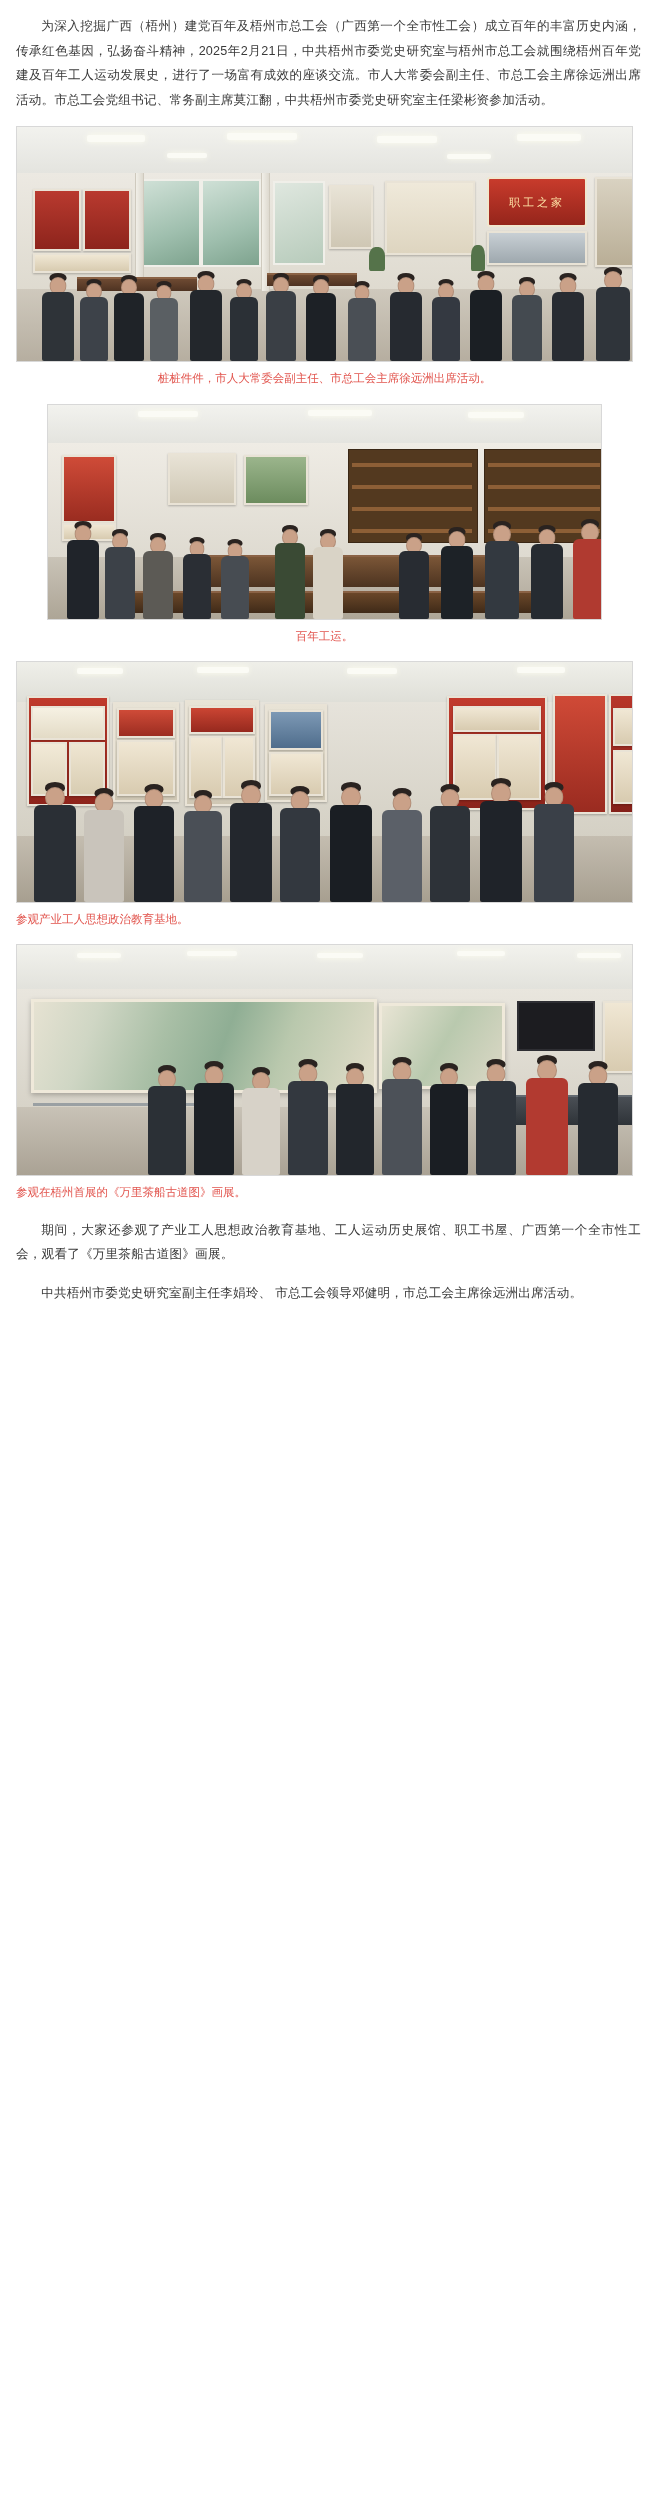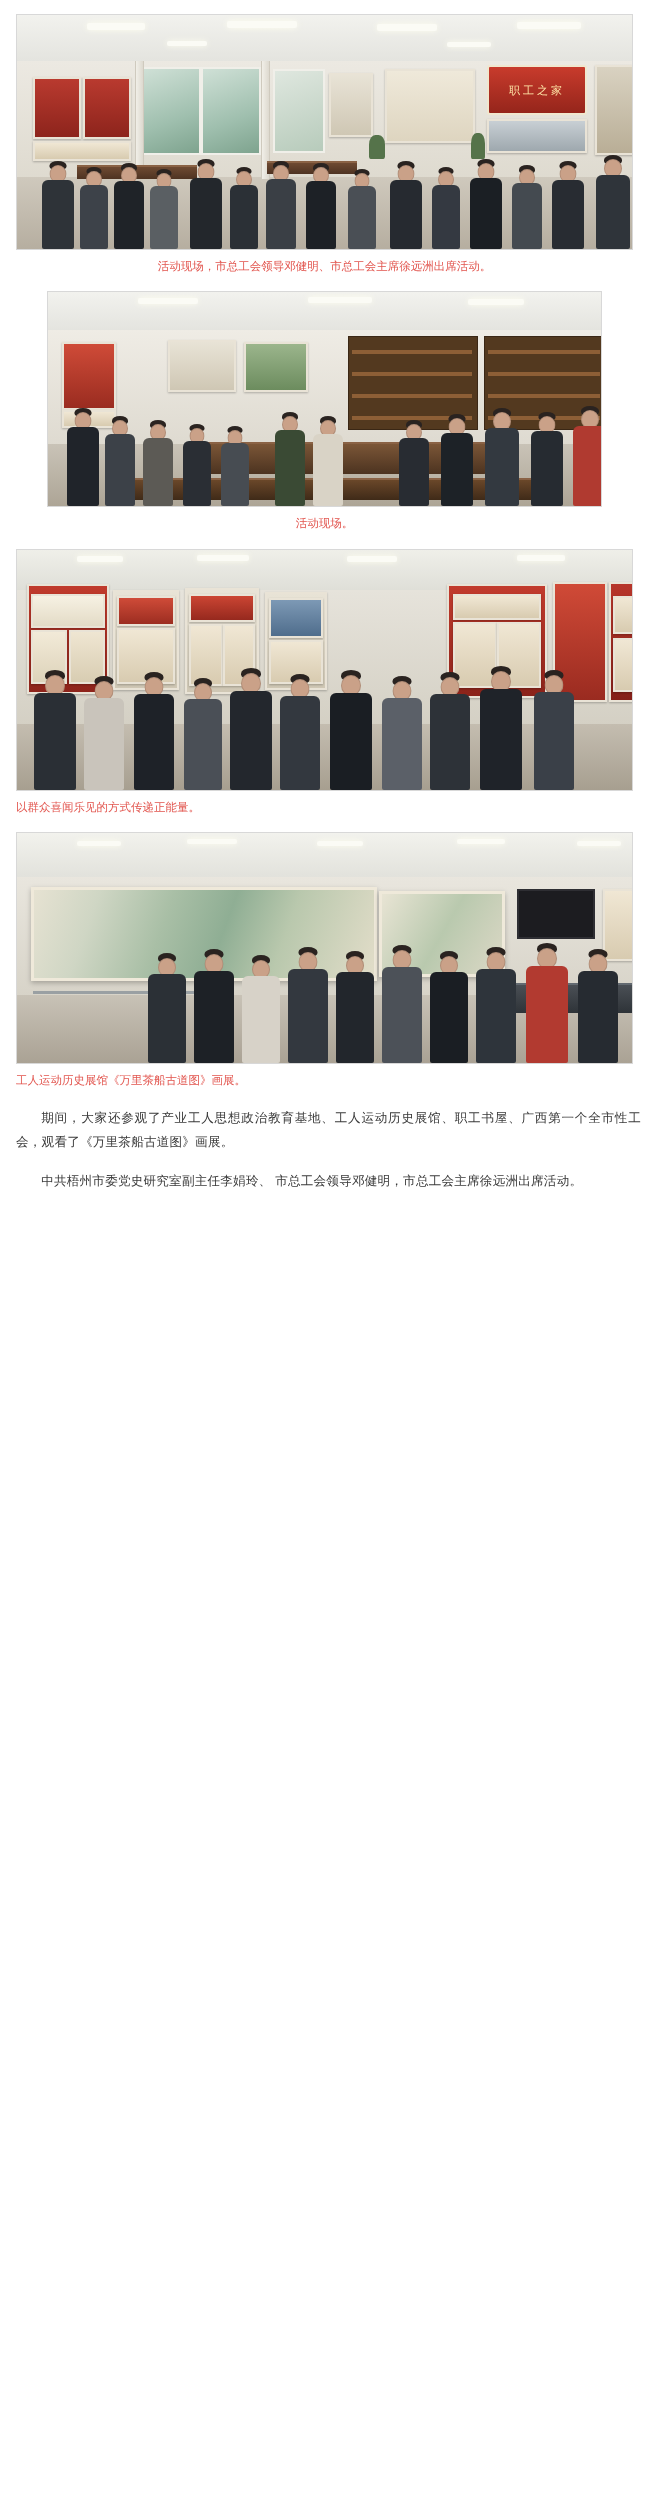--- a/index.html
+++ b/index.html
@@ -144,20 +144,21 @@
     background: linear-gradient(90deg,#f1efe8,#ddd9cf);
     border-left: 1px solid #cfcabe;
     border-right: 1px solid #cfcabe;
   }
 </style>
 </head>
 <body>
 
 <div class="page">
 
+  <p class="para">为深入挖掘广西（梧州）建党百年及梧州市总工会（广西第一个全市性工会）成立百年的丰富历史内涵，传承红色基因，弘扬奋斗精神，2025年2月21日，中共梧州市委党史研究室与梧州市总工会就围绕梧州百年党建及百年工人运动发展史，进行了一场富有成效的座谈交流。市人大常委会副主任、市总工会主席徐远洲出席活动。市总工会党组书记、常务副主席莫江翻，中共梧州市委党史研究室主任梁彬资参加活动。</p>
 
   <div class="figure">
     <div class="photo" style="height:236px">
       <div class="scene">
         <div class="ceiling" style="height:46px"></div>
         <div class="wall" style="top:46px; height:120px"></div>
         <div class="floor" style="height:72px"></div>
 
         <div class="lightpanel" style="left:70px; top:8px; width:58px; height:7px"></div>
         <div class="lightpanel" style="left:210px; top:6px; width:70px; height:7px"></div>
@@ -261,21 +262,21 @@
             <div class="head" style="width:15px;height:16px;top:2px"></div>
           <div class="body" style="top:17px; width:32px; height:69px; background:#282c32"></div>
         </div>
         <div class="person" style="left:578px; height:92px; width:36px">
           <div class="hair" style="width:18px; height:10px"></div>
             <div class="head" style="width:16px;height:17px;top:2px"></div>
           <div class="body" style="top:18px; width:34px; height:74px; background:#2f343a"></div>
         </div>
       </div>
     </div>
-    <div class="caption center">活动现场，市总工会领导邓健明、市总工会主席徐远洲出席活动。</div>
+    <div class="caption center">桩桩件件，市人大常委会副主任、市总工会主席徐远洲出席活动。</div>
   </div>
 
 
   <div class="figure">
     <div class="photo" style="height:216px; margin:0 auto; width:90%">
       <div class="scene">
         <div class="ceiling" style="height:38px"></div>
         <div class="wall" style="top:38px; height:116px; background:linear-gradient(#efece5,#dedad0)"></div>
         <div class="floor" style="height:62px; background:linear-gradient(#c9c3b7,#ada596)"></div>
 
@@ -361,21 +362,21 @@
             <div class="head" style="width:15px;height:16px;top:2px"></div>
           <div class="body" style="top:17px; width:32px; height:75px; background:#262b31"></div>
         </div>
         <div class="person" style="left:524px; height:98px; width:36px">
           <div class="hair" style="width:18px; height:10px"></div>
             <div class="head" style="width:16px;height:17px;top:2px"></div>
           <div class="body" style="top:18px; width:34px; height:80px; background:#b03a30"></div>
         </div>
       </div>
     </div>
-    <div class="caption center">活动现场。</div>
+    <div class="caption center">百年工运。</div>
   </div>
 
 
 
   <div class="figure">
     <div class="photo" style="height:242px">
       <div class="scene">
         <div class="ceiling" style="height:40px; background:linear-gradient(#efefe9,#dfdfd8)"></div>
         <div class="wall" style="top:40px; height:136px; background:linear-gradient(#e6e3db,#d4d0c4)"></div>
         <div class="floor" style="height:66px; background:linear-gradient(#c4bdb0,#a79f90)"></div>
@@ -463,21 +464,21 @@
             <div class="head" style="width:18px;height:19px;top:3px"></div>
           <div class="body" style="top:21px; width:42px; height:101px; background:#1f2329"></div>
         </div>
         <div class="person" style="left:516px; height:118px; width:42px">
           <div class="hair" style="width:19px; height:10px"></div>
             <div class="head" style="width:17px;height:18px;top:3px"></div>
           <div class="body" style="top:20px; width:40px; height:98px; background:#3a4048"></div>
         </div>
       </div>
     </div>
-    <div class="caption left">以群众喜闻乐见的方式传递正能量。</div>
+    <div class="caption left">参观产业工人思想政治教育基地。</div>
   </div>
 
   <div class="figure">
     <div class="photo" style="height:232px">
       <div class="scene">
         <div class="ceiling" style="height:44px; background:linear-gradient(#f2f2ed,#e2e2dc)"></div>
         <div class="wall" style="top:44px; height:120px; background:linear-gradient(#e9e6de,#d7d3c8)"></div>
         <div class="floor" style="height:68px; background:linear-gradient(#c8c2b6,#aaa294)"></div>
 
         <div class="lightpanel" style="left:60px; top:8px; width:44px; height:5px"></div>
@@ -540,20 +541,20 @@
             <div class="head" style="width:18px;height:19px;top:3px"></div>
           <div class="body" style="top:21px; width:42px; height:97px; background:#b23a30"></div>
         </div>
         <div class="person" style="left:560px; height:112px; width:42px">
           <div class="hair" style="width:19px; height:10px"></div>
             <div class="head" style="width:17px;height:18px;top:3px"></div>
           <div class="body" style="top:20px; width:40px; height:92px; background:#262b31"></div>
         </div>
       </div>
     </div>
-    <div class="caption left">工人运动历史展馆《万里茶船古道图》画展。</div>
+    <div class="caption left">参观在梧州首展的《万里茶船古道图》画展。</div>
   </div>
 
   <p class="para">期间，大家还参观了产业工人思想政治教育基地、工人运动历史展馆、职工书屋、广西第一个全市性工会，观看了《万里茶船古道图》画展。</p>
 
   <p class="para" style="margin-bottom:0">中共梧州市委党史研究室副主任李娟玲、 市总工会领导邓健明，市总工会主席徐远洲出席活动。</p>
 
 </div>
 
 </body></html>

